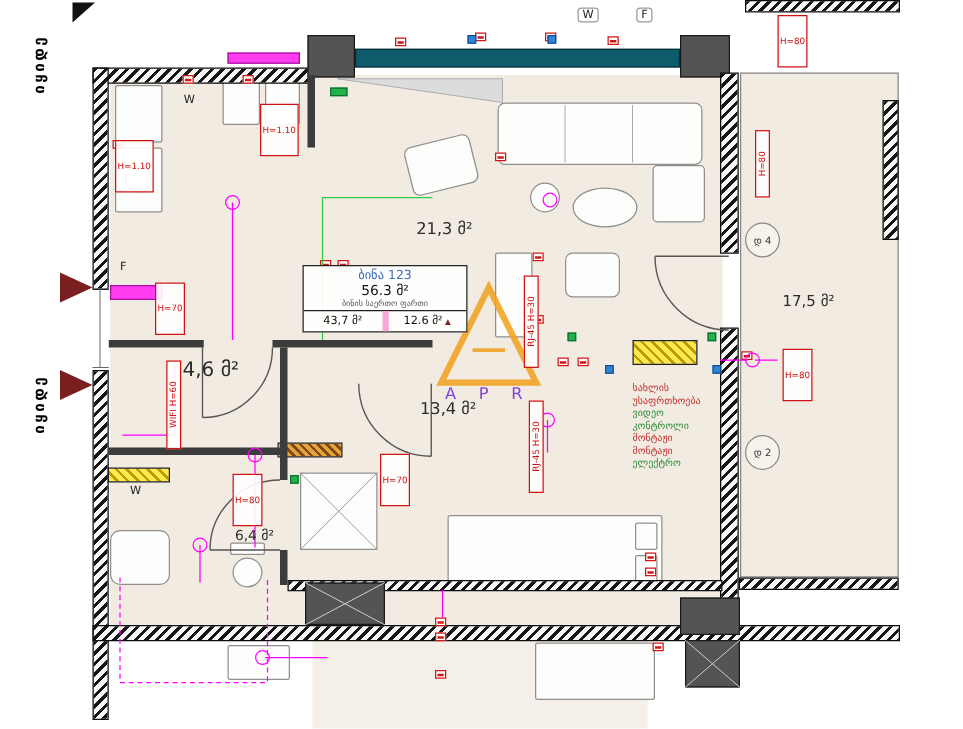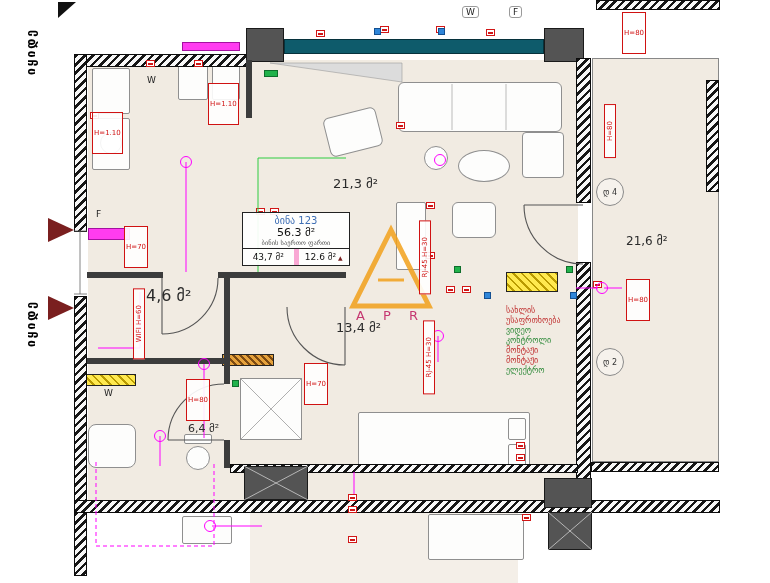--- a/index.html
+++ b/index.html
@@ -22,31 +22,31 @@
   .lamp{position:absolute;width:12px;height:12px;border:1.5px solid #ff00ff;border-radius:50%}
   .marker{position:absolute;color:#d01212;border:1px solid #d01212;background:rgba(255,255,255,.9);
           font-size:7px;line-height:8px;padding:16px 1px;white-space:nowrap}
   .vtext{writing-mode:vertical-rl;transform:rotate(180deg)}
   .rlabel{position:absolute;color:#2b2b2b;font-size:13px;white-space:nowrap}
   .tag{position:absolute;font-size:9px;color:#222}
   .tagbox{position:absolute;border:1px solid #9a9a9a;border-radius:3px;padding:0 3px;background:#fff;font-size:9px;color:#222}
   .circ{position:absolute;width:28px;height:28px;border:1px solid #8a8a8a;border-radius:50%;
         display:flex;align-items:center;justify-content:center;font-size:8px;color:#333;background:rgba(255,255,255,.35)}
   .vside{position:absolute;writing-mode:vertical-rl;transform:rotate(180deg);font-size:12px;color:#000;font-weight:bold;letter-spacing:2px}
-  .infobox{position:absolute;left:242px;top:212px;width:108px;border:1.3px solid #222;background:rgba(255,255,255,.93);text-align:center;z-index:6}
+  .infobox{position:absolute;left:242px;top:212px;width:132px;border:1.3px solid #222;background:rgba(255,255,255,.93);text-align:center;z-index:6}
   .ib-apt{font-size:10px;color:#3f6fb5;padding-top:2px}
   .ib-total{font-size:11px;color:#111}
   .ib-cap{font-size:6.5px;color:#555;padding-bottom:1px}
   .ib-row{display:flex;border-top:1px solid #222}
   .ib-cell{flex:1;font-size:9px;padding:3px 0;color:#111}
   .ib-first{border-right:5px solid #f9a8d4}
   .tri{font-size:6px;color:#7a1f1f;margin-left:2px}
   .promo{position:absolute;left:506px;top:306px;width:64px;line-height:10px;font-size:8px;z-index:6}
   .pr-red{color:#c03030}.pr-green{color:#2f8a3a}
-  .wm-letters{position:absolute;left:356px;top:308px;font-size:13px;color:#be185d;letter-spacing:7px;opacity:.85;z-index:5}
+  .wm-letters{position:absolute;left:356px;top:308px;font-size:13px;color:#6d28d9;letter-spacing:7px;opacity:.85;z-index:5}
   svg.overlay{position:absolute;left:0;top:0;z-index:4;pointer-events:none}
   .z5{z-index:5}.z6{z-index:6}
 </style>
 </head>
 <body>
 
 <div class="plan">
 
   <div class="beige" style="left:88px;top:60px;width:490px;height:440px"></div>
   <div class="beige" style="left:592px;top:58px;width:127px;height:404px;border:1px solid #888"></div>
@@ -192,21 +192,21 @@
   <div class="lamp" style="left:198px;top:358px"></div>
   <div class="lamp" style="left:154px;top:430px"></div>
   <div class="lamp" style="left:596px;top:282px"></div>
   <div class="lamp" style="left:204px;top:520px"></div>
   <div class="lamp" style="left:432px;top:330px"></div>
 
   <div class="rlabel z5" style="left:333px;top:176px">21,3 მ²</div>
   <div class="rlabel z5" style="left:146px;top:286px;font-size:16px">4,6 მ²</div>
   <div class="rlabel z5" style="left:336px;top:320px">13,4 მ²</div>
   <div class="rlabel z5" style="left:188px;top:422px;font-size:11px">6,4 მ²</div>
-  <div class="rlabel z5" style="left:626px;top:234px;font-size:12px">21,6 მ²</div>
+  <div class="rlabel z5" style="left:626px;top:234px;font-size:12px">17,5 მ²</div>
 
   <div class="infobox">
     <div class="ib-apt">ბინა 123</div>
     <div class="ib-total">56.3 მ²</div>
     <div class="ib-cap">ბინის საერთო ფართი</div>
     <div class="ib-row">
       <div class="ib-cell ib-first">43,7 მ²</div>
       <div class="ib-cell">
         <span>12.6 მ²</span><span class="tri">▲</span>
       </div>

